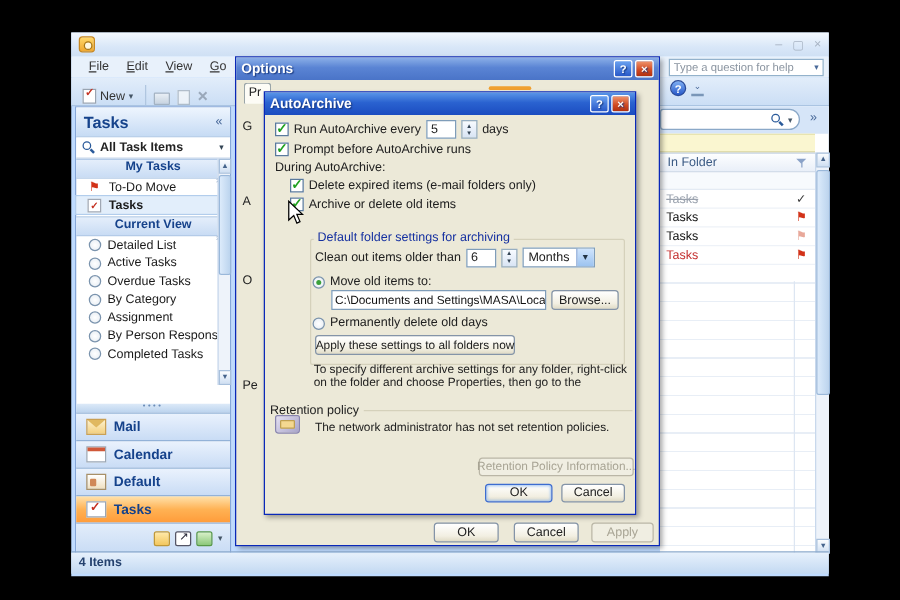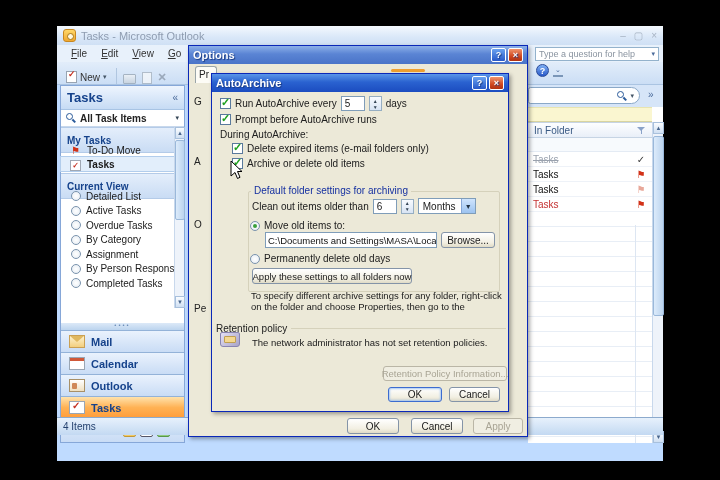--- a/index.html
+++ b/index.html
@@ -52,23 +52,23 @@
   .sb-hdr .c { margin-left:auto; font-size:10px; color:#4a6a9a; }
   .sb-all { position:absolute; left:0; top:24px; width:123px; height:17px; background:#fff;
     border-bottom:1px solid #c8d8ec; display:flex; align-items:center; gap:4px; padding:0 5px; }
   .sb-all .t { font-size:10px; font-weight:bold; color:#222; }
   .sb-all .dd { margin-left:auto; color:#345; }
   .mag { display:inline-block; width:10px; height:10px; position:relative; }
   .mag::before { content:""; position:absolute; left:0; top:0; width:5px; height:5px;
     border:1.5px solid #2a5a9a; border-radius:50%; }
   .mag::after { content:""; position:absolute; left:6px; top:7px; width:4px; height:1.5px;
     background:#2a5a9a; transform:rotate(45deg); }
-  .sb-sec { position:absolute; left:0; width:123px; height:26px;
+  .sb-sec { position:absolute; left:0; width:123px; height:16px;
     background:linear-gradient(#e4eefb,#c9dcf4); border-top:1px solid #b4cbe8; border-bottom:1px solid #b4cbe8;
-    display:flex; align-items:center; padding:0 6px; }
+    display:flex; align-items:center; padding:0 6px;flex-direction:column; }
   .sb-sec .t { font-size:10px; font-weight:bold; color:#15428b; }
   .chev-up { margin-left:auto; display:inline-block; transform:rotate(90deg); font-size:9px; color:#4a6a9a; }
   .mt-list { position:absolute; left:0; top:57px; width:113px; }
   .mt-item { height:14px; display:flex; align-items:center; gap:5px; padding-left:8px; font-size:10px; color:#1a1a1a; }
   .mt-ic { width:13px; text-align:center; font-size:10px; }
   .mt-ic.flag-red::after { content:"⚑"; color:#d23218; }
   .mt-ic.tasks-sheet::after { content:"✓"; color:#c43020; font-weight:bold; background:#fff; border:1px solid #a0a8b4; padding:0 1px; font-size:8px; }
   .mt-item.sel { background:#e2eefb; outline:1px solid #b2cdec; font-weight:bold; }
   .cv-list { position:absolute; left:0; top:103px; width:113px; }
   .cv-item { height:14.5px; display:flex; align-items:center; gap:5px; padding-left:10px; font-size:10px; color:#1a1a1a; white-space:nowrap; overflow:hidden; }
@@ -127,23 +127,23 @@
   .marker { width:12px; text-align:center; }
   .marker.check::after { content:"✓"; color:#3a3a3a; font-size:10px; }
   .marker.flag::after { content:"⚑"; color:#d23218; font-size:10px; }
   .marker.flag-pale::after { content:"⚑"; color:#e8a89a; font-size:10px; }
   .gridfill { position:absolute; left:0; top:127px; width:124px; height:231px;
     background:repeating-linear-gradient(180deg,#ffffff 0 14px,#e8eef6 14px 15px); }
   .colline { position:absolute; left:107px; top:140px; width:1px; height:218px; background:#dde6f2; }
   .rp-scroll { position:absolute; left:124px; top:37px; width:11px; height:321px; background:#eef3fa; border-left:1px solid #c8d8ec; }
 
   
-  .statusbar { left:57px; top:417px; width:606px; height:18px;
+  .statusbar { left:57px; top:441px; width:606px; height:18px;
     background:linear-gradient(#e7f1fc,#c3d9f2); border-top:1px solid #8caacd;
-    display:flex; align-items:center; padding-left:6px; font-size:10px; color:#24416e; }
+    display:flex; align-items:center; padding-left:6px; font-size:10px; color:#24416e;font-weight:bold; }
 
   
   .dlg { border:1px solid #0a28b8; box-shadow:2px 2px 4px rgba(0,0,0,.35); background:#ece9d8; }
   .dlg-title { height:18px; display:flex; align-items:center; gap:4px; color:#fff;
     font-weight:bold; font-size:11px; padding:0 4px; text-shadow:1px 1px 1px #1a3a80; }
   .tblue { background:linear-gradient(180deg,#5a96e8,#2a62d0 45%,#1b4cc0); }
   .tblue-in { background:linear-gradient(180deg,#8cb0e8,#5a84d4 45%,#4a74c8); }
   .tbtn { width:15px; height:14px; border:1px solid #fff; border-radius:2px; color:#fff;
     font-size:9px; font-weight:bold; display:flex; align-items:center; justify-content:center; }
   .tbtn.help { background:linear-gradient(#6aa2f0,#2858c8); }
@@ -187,21 +187,20 @@
 </style>
 </head>
 <body>
 
 <div class="stage">
 
   <div class="abs win-bg"></div>
 
   <div class="abs titlebar">
     <span class="ol-icon"></span>
-    <span class="win-title">Tasks - Microsoft Outlook</span>
     <span class="win-ctrls">
       <span>–</span>
       <span>▢</span>
       <span>×</span>
     </span>
   </div>
 
   <div class="abs menubar">
 
   <span class="menu-item">File</span>
@@ -312,21 +311,21 @@
           <span>Mail</span>
         </div>
 
         <div class="navbtn">
           <span class="navic ic-cal"></span>
           <span>Calendar</span>
         </div>
 
         <div class="navbtn">
           <span class="navic ic-con"></span>
-          <span>Outlook</span>
+          <span>Default</span>
         </div>
 
         <div class="navbtn sel">
           <span class="navic ic-task"></span>
           <span>Tasks</span>
         </div>
       </div>
     <div class="mini-strip">
 
       <span class="mi folder"></span>

